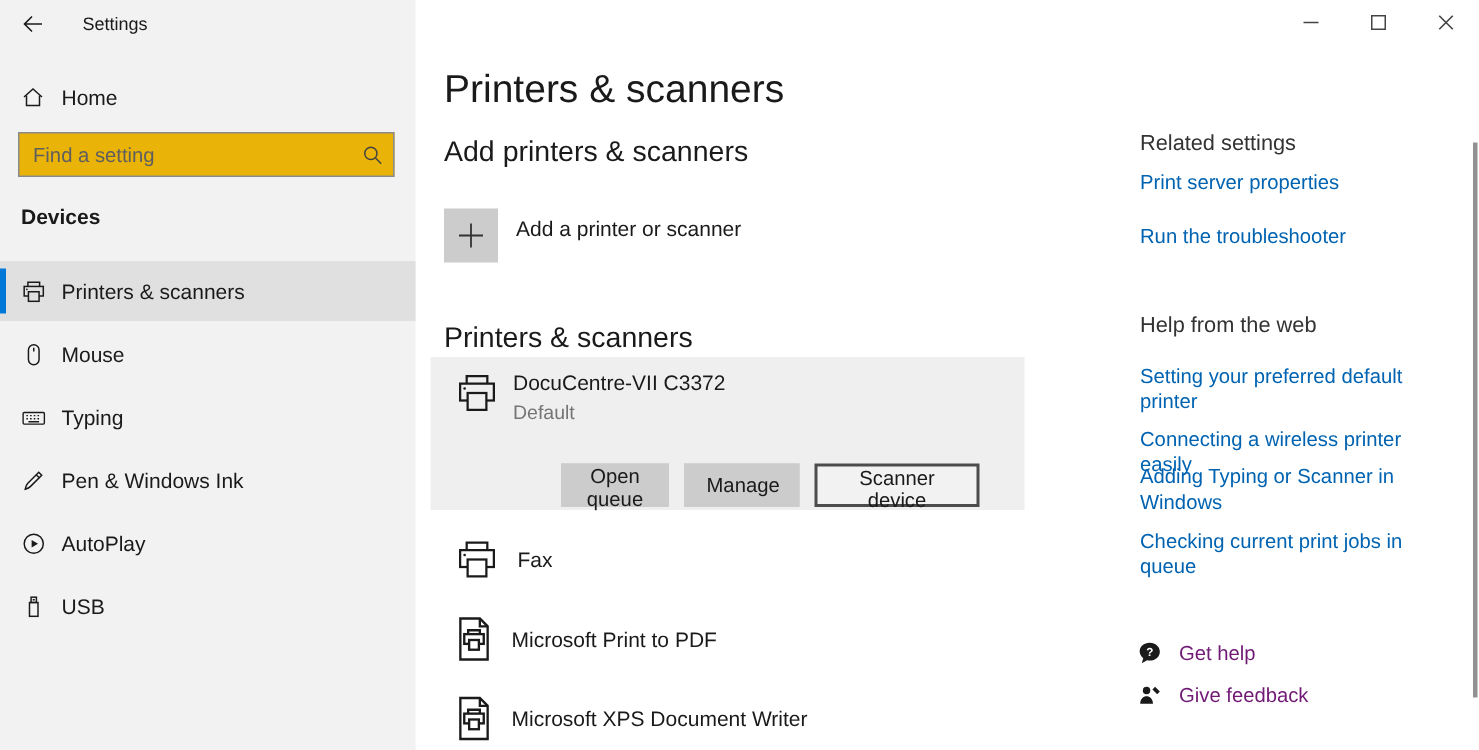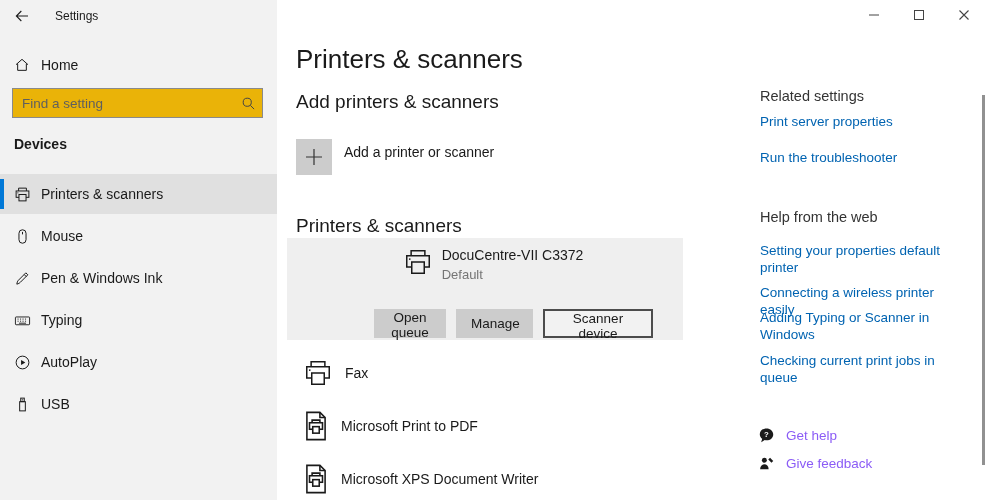--- a/index.html
+++ b/index.html
@@ -46,21 +46,21 @@
   .sec-heading { position:absolute; font-size:19px; font-weight:400; color:#1a1a1a; }
   .add-heading { left:296px; top:91px; }
   .printers-heading { left:296px; top:215px; }
   .add-row { position:absolute; left:296px; top:139px; display:flex; align-items:flex-start; cursor:pointer; }
   .add-plus-btn { width:36px; height:36px; background:#cccccc; display:flex; align-items:center; justify-content:center; }
   .add-label { margin-left:12px; margin-top:5px; font-size:14px; }
 
   .device-selected {
     position:absolute; left:287px; top:238px; width:396px; height:102px; background:#efefef;
   }
-  .dev-head { display:flex; align-items:flex-start; padding:9px 0 0 16px; cursor:pointer;justify-content:center; }
+  .dev-head { display:flex; align-items:flex-start; padding:9px 0 0 16px; cursor:pointer; }
   .dev-ic { width:30px; height:30px; flex:0 0 auto; }
   .dev-text { margin-left:9px; }
   .dev-name { font-size:14px; color:#1a1a1a; }
   .dev-status { font-size:13px; color:#757575; margin-top:4px; }
   .dev-buttons { position:absolute; left:87px; top:71px; display:flex; }
   .dev-btn {
     height:29px; background:#cccccc; border:1px solid #cccccc; font-family:"Liberation Sans",sans-serif;
     font-size:13.5px; color:#1a1a1a; padding:0 14px; cursor:pointer;
   }
   .dev-btn.b0 { width:72px; margin-right:10px; }
@@ -73,21 +73,21 @@
   .device-row .nm { margin-left:12px; font-size:14px; }
   .row-fax { top:350px; }
   .row-pdf { top:403px; }
   .row-xps { top:456px; }
 
   
   .rp-heading { position:absolute; left:760px; font-size:14.5px; color:#333; }
   .rp-link { position:absolute; left:760px; width:210px; font-size:13.5px; color:#0063b1; line-height:17px; cursor:pointer; }
   .support-row { position:absolute; left:758px; display:flex; align-items:center; cursor:pointer; }
   .support-row .ic { width:17px; height:17px; }
-  .support-row .lbl { margin-left:11px; font-size:13.5px; color:#8b5cf6; }
+  .support-row .lbl { margin-left:11px; font-size:13.5px; color:#701a75; }
   .scrollbar-thumb { position:absolute; left:982px; top:95px; width:3px; height:370px; background:#919191; cursor:pointer; }
 
   svg { display:block; }
 </style>
 </head>
 <body>
 
 <div id="window">
 
   <div class="sidebar">
@@ -142,35 +142,35 @@
         <span class="ic">
           <svg width="17" height="17" viewBox="0 0 24 24" fill="none" stroke="#1a1a1a" stroke-width="1.4">
             <rect x="7" y="2.5" width="10" height="19" rx="5"></rect>
             <path d="M12 5.5 v3.5"></path>
           </svg>
         </span>
         <span class="lbl">Mouse</span>
       </div>
       <div class="nav-item">
         <span class="ic">
-          <svg width="17" height="17" viewBox="0 0 24 24" fill="none" stroke="#1a1a1a" stroke-width="1.4">
-            <path d="M4 20 c2.5-0.8 3.5-1.2 5-2.7 L19.5 6.8 l-2.8-2.8 L6.2 14.5 c-1.5 1.5-1.7 3-2.2 5.5 z"></path>
-            <path d="M14.5 6.5 l3 3"></path>
-          </svg>
-        </span>
-        <span class="lbl">Pen &amp; Windows Ink</span>
-      </div>
-      <div class="nav-item">
-        <span class="ic">
           <svg width="17" height="17" viewBox="0 0 24 24" fill="none" stroke="#1a1a1a" stroke-width="1.3">
             <rect x="2" y="7" width="20" height="11" rx="1"></rect>
             <path d="M5 10 h1.5 M8.5 10 h1.5 M12 10 h1.5 M15.5 10 h1.5 M5 13 h1.5 M8.5 13 h1.5 M12 13 h1.5 M15.5 13 h1.5 M7 15.8 h10"></path>
           </svg>
         </span>
         <span class="lbl">Typing</span>
+      </div>
+      <div class="nav-item">
+        <span class="ic">
+          <svg width="17" height="17" viewBox="0 0 24 24" fill="none" stroke="#1a1a1a" stroke-width="1.4">
+            <path d="M4 20 c2.5-0.8 3.5-1.2 5-2.7 L19.5 6.8 l-2.8-2.8 L6.2 14.5 c-1.5 1.5-1.7 3-2.2 5.5 z"></path>
+            <path d="M14.5 6.5 l3 3"></path>
+          </svg>
+        </span>
+        <span class="lbl">Pen &amp; Windows Ink</span>
       </div>
       <div class="nav-item">
         <span class="ic">
           <svg width="17" height="17" viewBox="0 0 24 24" fill="none" stroke="#1a1a1a" stroke-width="1.4">
             <circle cx="12" cy="12" r="9"></circle>
             <path d="M10 8.5 L16 12 L10 15.5 Z" fill="#1a1a1a" stroke="none"></path>
           </svg>
         </span>
         <span class="lbl">AutoPlay</span>
       </div>
@@ -284,21 +284,21 @@
       </svg>
     </span>
     <span class="nm">Microsoft XPS Document Writer</span>
   </div>
 
   <div class="rp-heading" style="top:88px;">Related settings</div>
   <div class="rp-link" style="top:113px;">Print server properties</div>
   <div class="rp-link" style="top:149px;">Run the troubleshooter</div>
 
   <div class="rp-heading" style="top:209px;">Help from the web</div>
-  <div class="rp-link" style="top:242px;">Setting your properties default printer</div>
+  <div class="rp-link" style="top:242px;">Setting your preferred default printer</div>
   <div class="rp-link" style="top:284px;">Connecting a wireless printer easily</div>
   <div class="rp-link" style="top:309px;">Adding Typing or Scanner in Windows</div>
   <div class="rp-link" style="top:352px;">Checking current print jobs in queue</div>
 
   <div class="support-row" style="top:427px;">
     <span class="ic">
       <svg width="17" height="17" viewBox="0 0 24 24">
         <path d="M12 2 C6.5 2 2.5 5.6 2.5 10.2 c0 2.6 1.3 4.9 3.4 6.4 L4.5 21.5 l5-3 c0.8 0.2 1.6 0.3 2.5 0.3 5.5 0 9.5-3.6 9.5-8.3 S17.5 2 12 2 Z" fill="#1a1a1a"></path>
         <text x="12" y="14.5" text-anchor="middle" font-size="11" font-family="Liberation Sans, sans-serif" font-weight="bold" fill="#ffffff">?</text>
       </svg>

